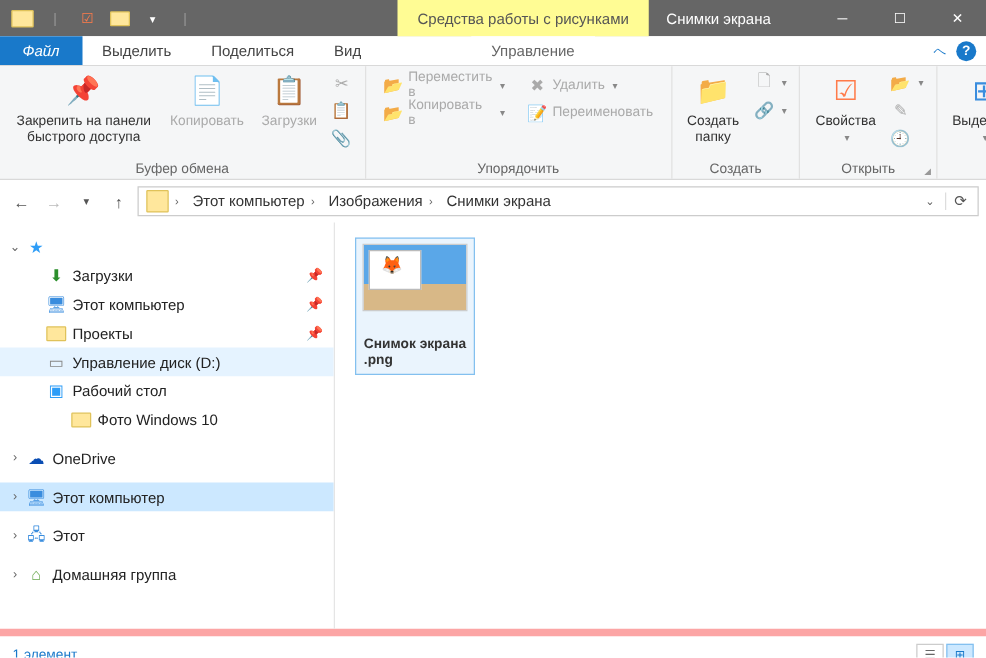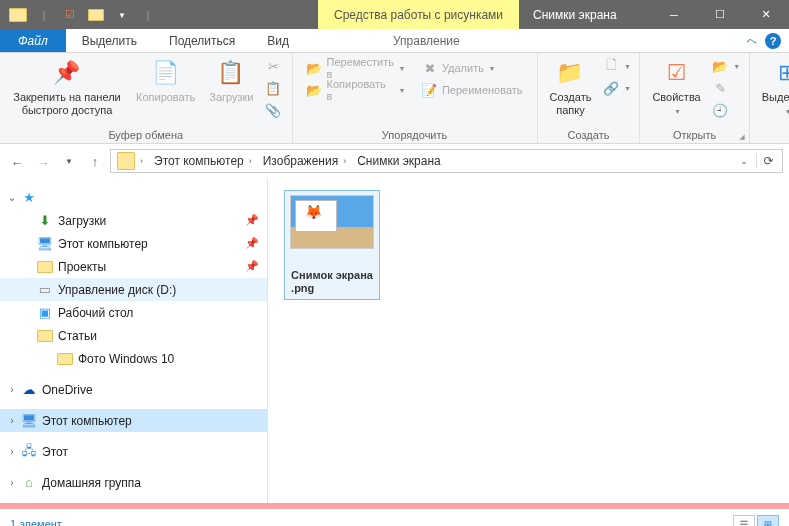--- a/index.html
+++ b/index.html
@@ -279,26 +279,20 @@
         <span class="pin">📌</span>
       </div>
     <div class="node sel" style="padding-left:36px">
         <span class="ticon disk-ico">▭</span>
         <span>Управление диск (D:)</span>
       </div>
     <div class="node" style="padding-left:36px">
         <span class="ticon desk-ico">▣</span>
         <span>Рабочий стол</span>
       </div>
-    <div class="node" style="padding-left:36px">
-        <span class="ticon">
-          <span class="folder-ico"></span>
-        </span>
-        <span>Статьи</span>
-      </div>
     <div class="node" style="padding-left:56px">
         <span class="ticon">
           <span class="folder-ico"></span>
         </span>
         <span>Фото Windows 10</span>
       </div>
     <div class="spacer"></div>
     <div class="node" style="padding-left:4px">
         <span class="exp">›</span>
         <span class="ticon cloud-ico">☁</span>

